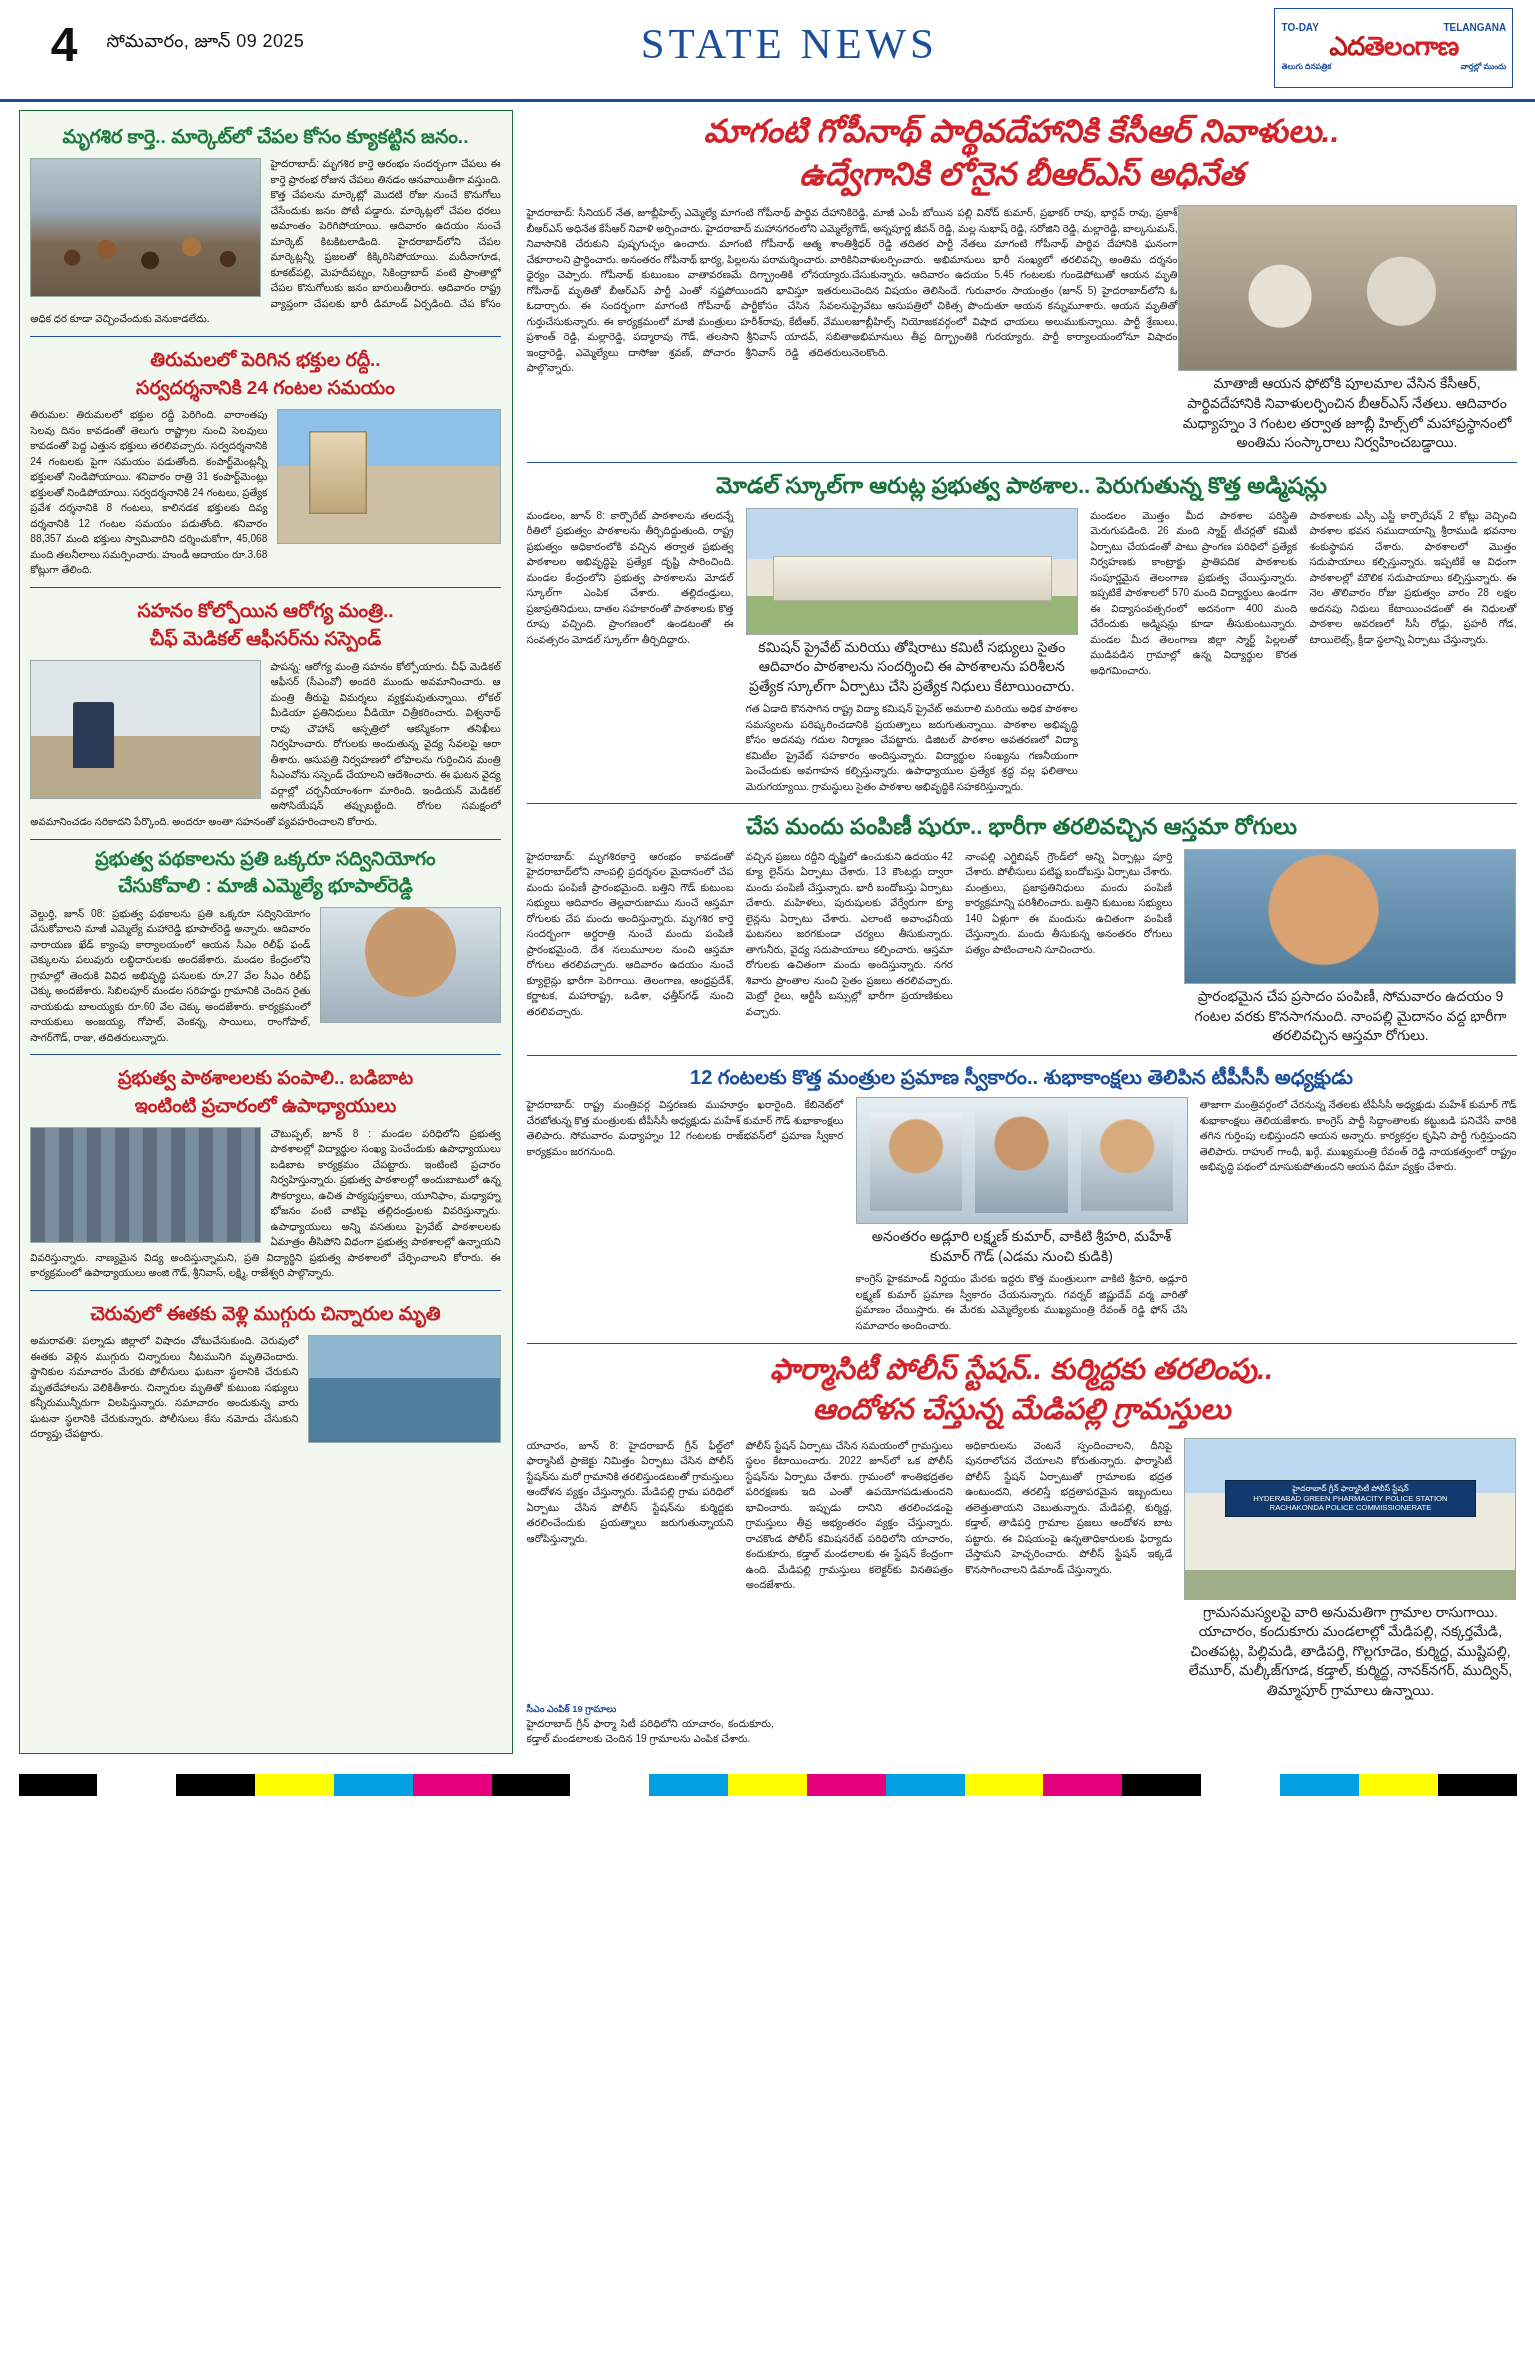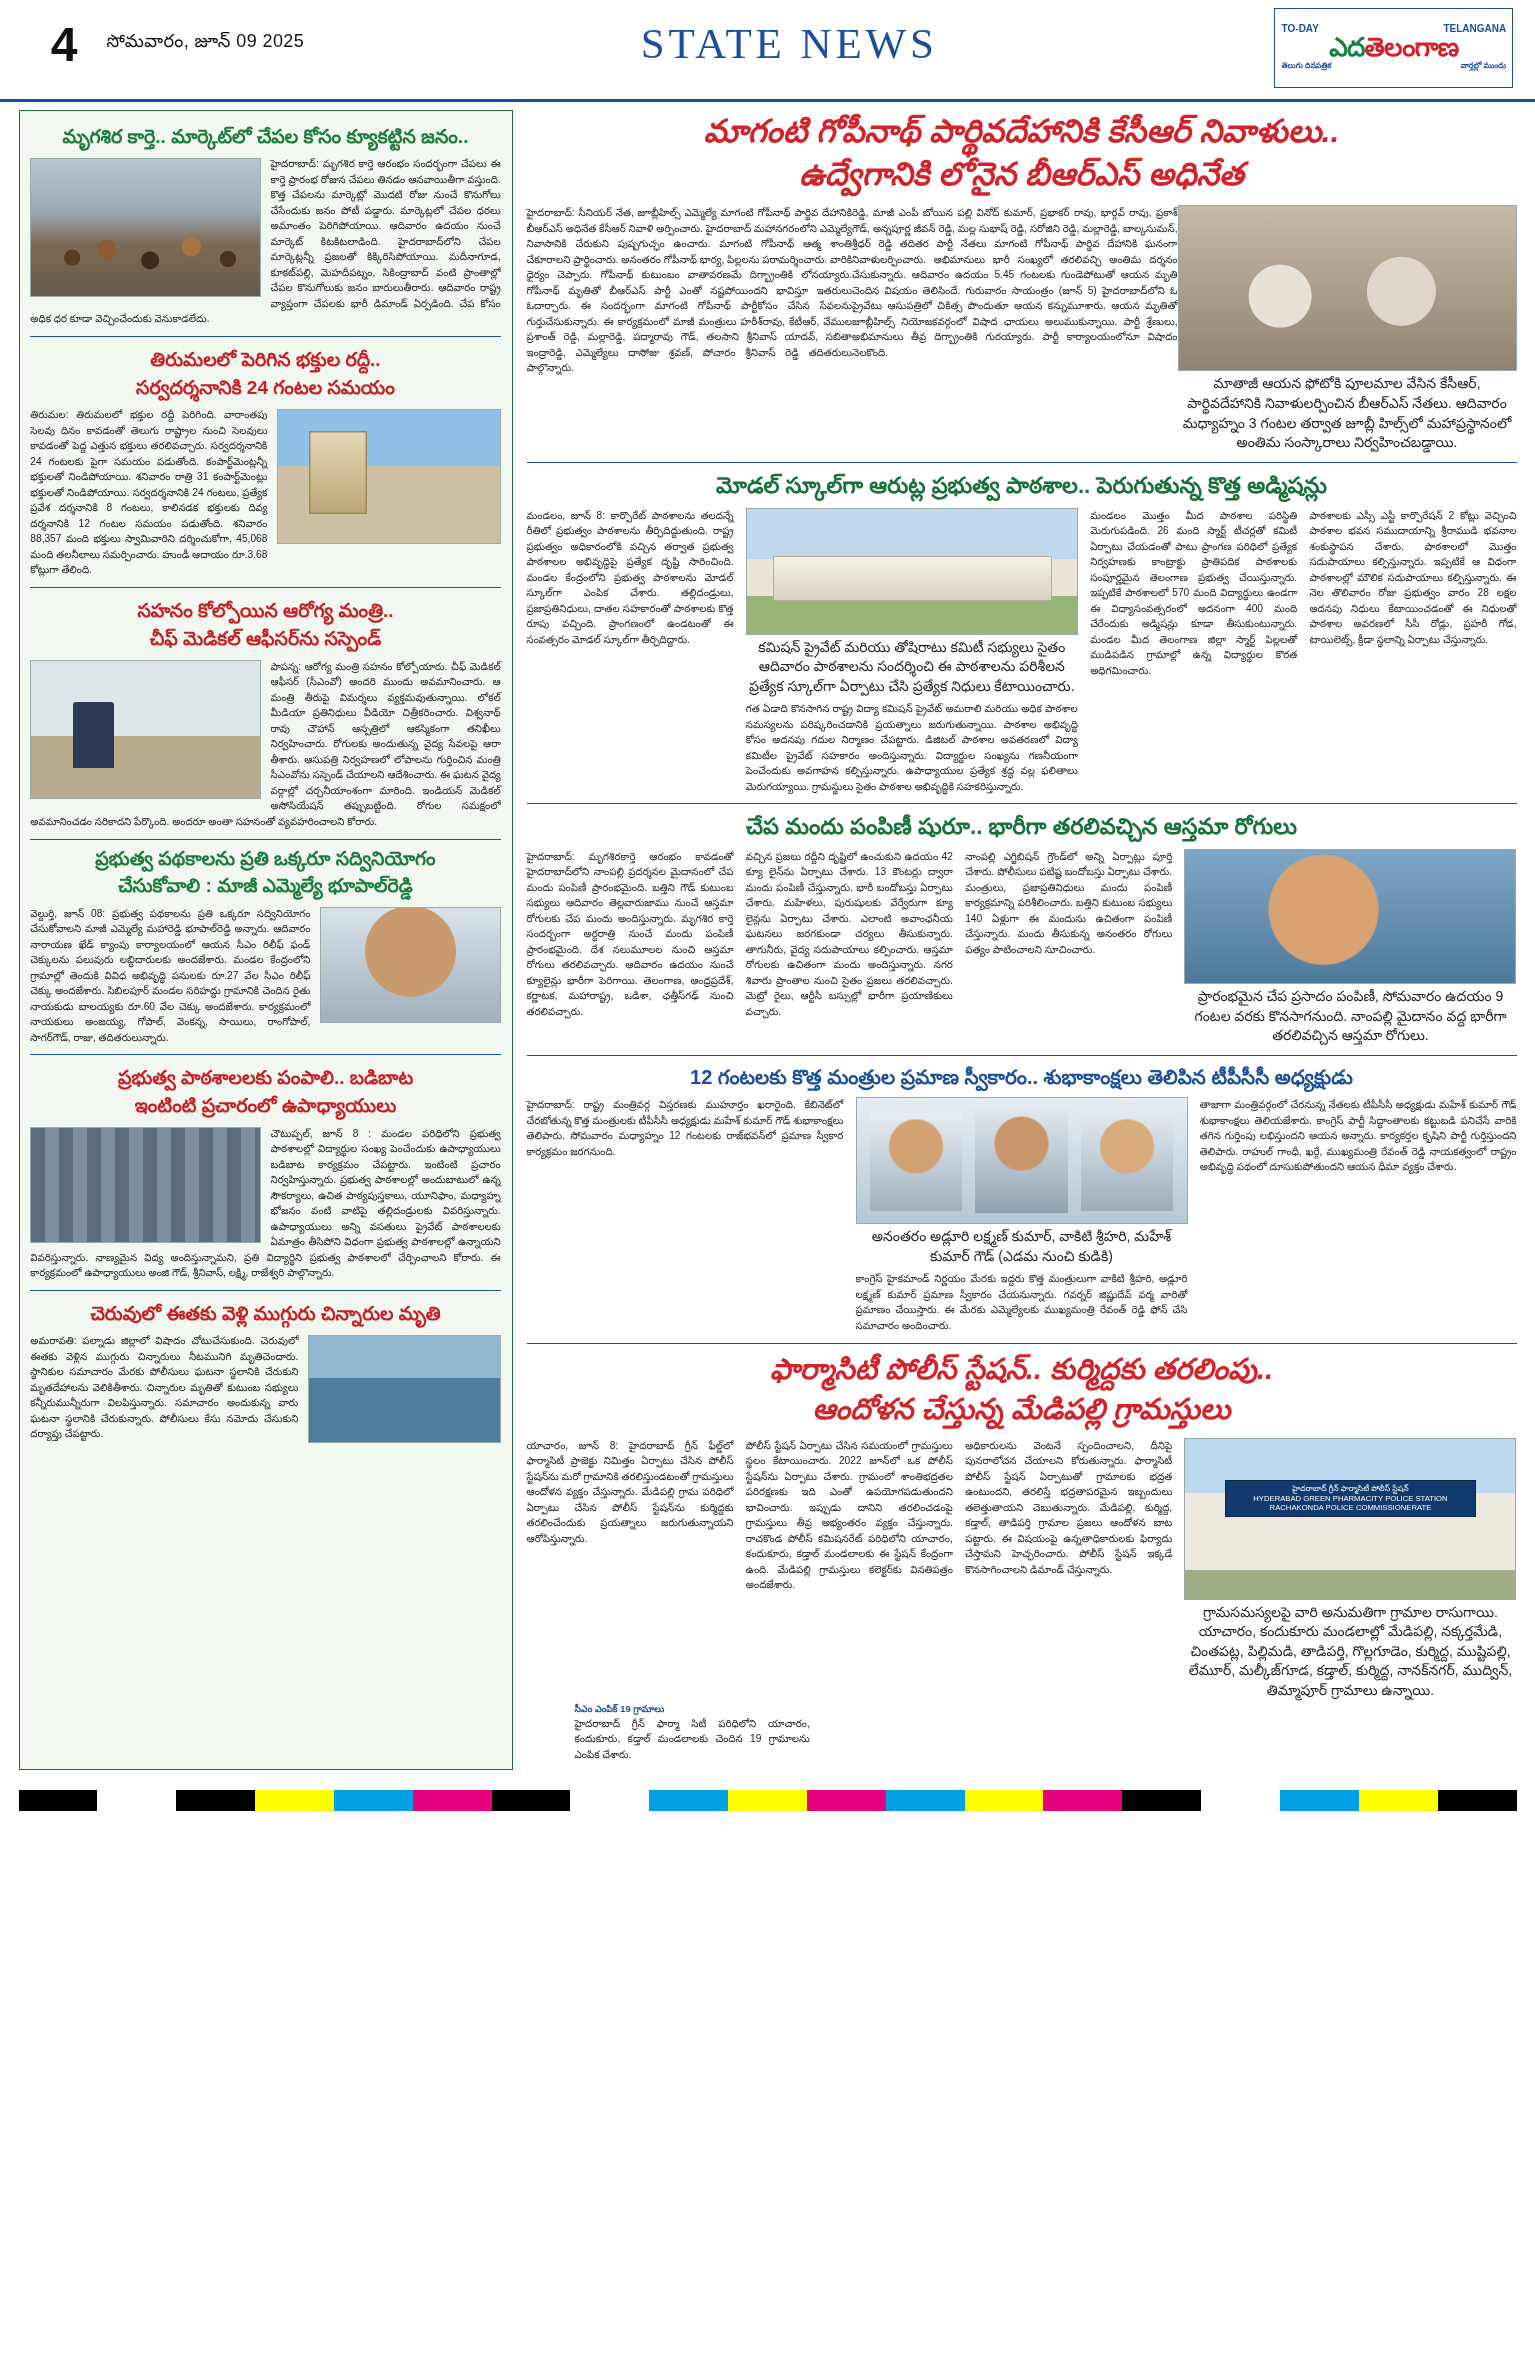--- a/index.html
+++ b/index.html
@@ -80,21 +80,21 @@
     color: #1b4f9c;
     padding: 2.3px 6.2px 0 6.2px;
   }
   .logo-main {
     font-size: 26px;
     font-weight: bold;
     color: #d42027;
     line-height: 1;
     letter-spacing: -0.8px;
   }
-  .logo-main .blue { color:#15803d; }
+  .logo-main .blue { color:#b91c1c;font-family:Liberation Mono, monospace; }
   .logo-sub {
     width:100%;
     display:flex;
     justify-content: space-between;
     font-size: 7.7px;
     color: #1b4f9c;
     padding: 1.5px 6.2px 3.1px 6.2px;
     font-weight: bold;
   }
 
@@ -451,21 +451,21 @@
             <div class="photo ph-police" style="width:332px;height:162px;">
               <div class="police-sign">
                 <div>హైదరాబాద్ గ్రీన్ ఫార్మాసిటీ పోలీస్ స్టేషన్</div>
                 <div>HYDERABAD GREEN PHARMACITY POLICE STATION</div>
                 <div>RACHAKONDA POLICE COMMISSIONERATE</div>
               </div>
             </div>
             <div class="caption">గ్రామసమస్యలపై వారి అనుమతిగా గ్రామాల రాసుగాయి. యాచారం, కందుకూరు మండలాల్లో మేడిపల్లి, నక్కర్తమేడి, చింతపట్ల, పిల్లిమడి, తాడిపర్తి, గొల్లగూడెం, కుర్మిద్ద, ముష్టిపల్లి, లేమూర్, మల్కీజ్‌గూడ, కడ్తాల్, కుర్మిద్ద, నానక్‌నగర్, ముద్విన్, తిమ్మాపూర్ గ్రామాలు ఉన్నాయి.</div>
           </div>
         </div>
-        <div style="display:flex; gap:1px; margin-top:3.1px;margin-left:48px;">
+        <div style="display:flex; gap:1px; margin-top:3.1px;">
           <div style="flex:1">
             <div class="small-note">సీఎం ఎంపిక్ 19 గ్రామాలు</div>
             <div class="body-text">హైదరాబాద్ గ్రీన్ ఫార్మా సిటీ పరిధిలోని యాచారం, కందుకూరు, కడ్తాల్ మండలాలకు చెందిన 19 గ్రామాలను ఎంపిక చేశారు.</div>
           </div>
           <div style="flex:3"></div>
         </div>
       </div>
 
     </div>
   </div>

